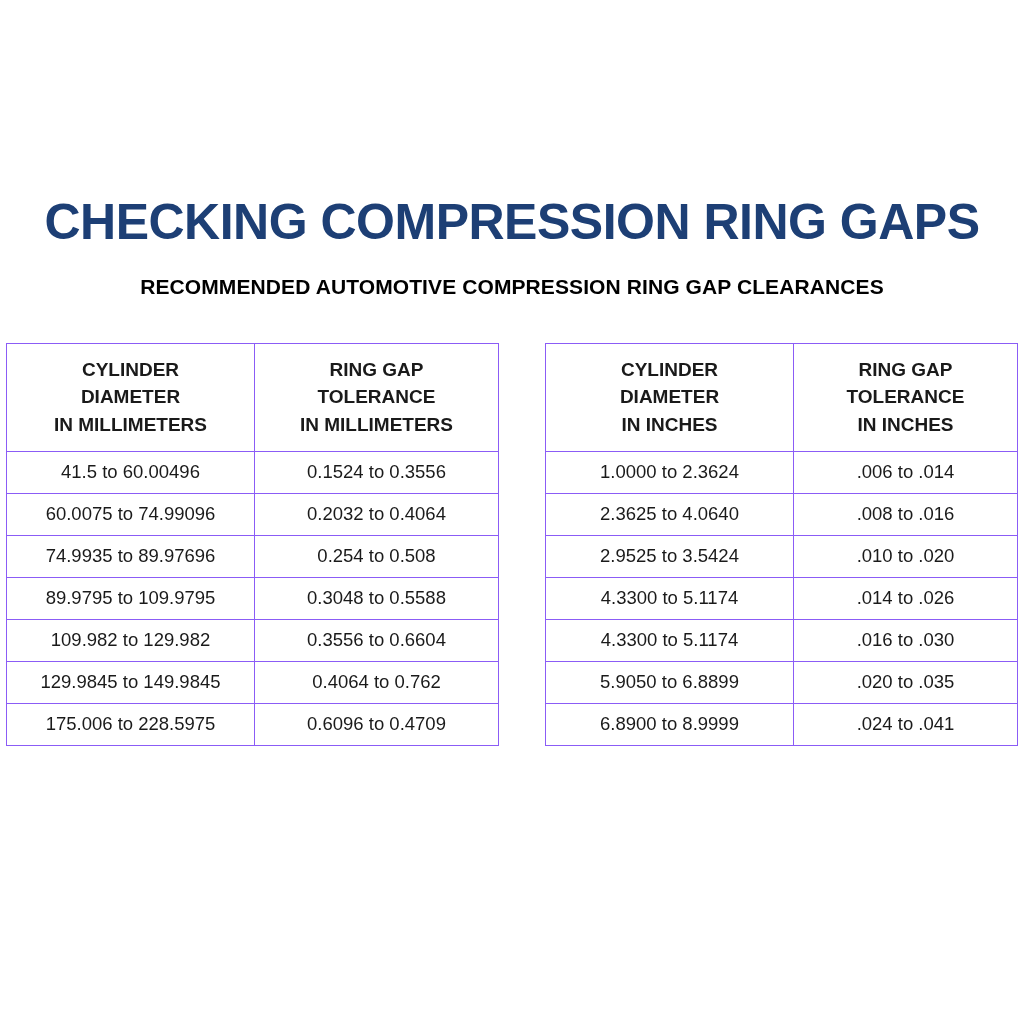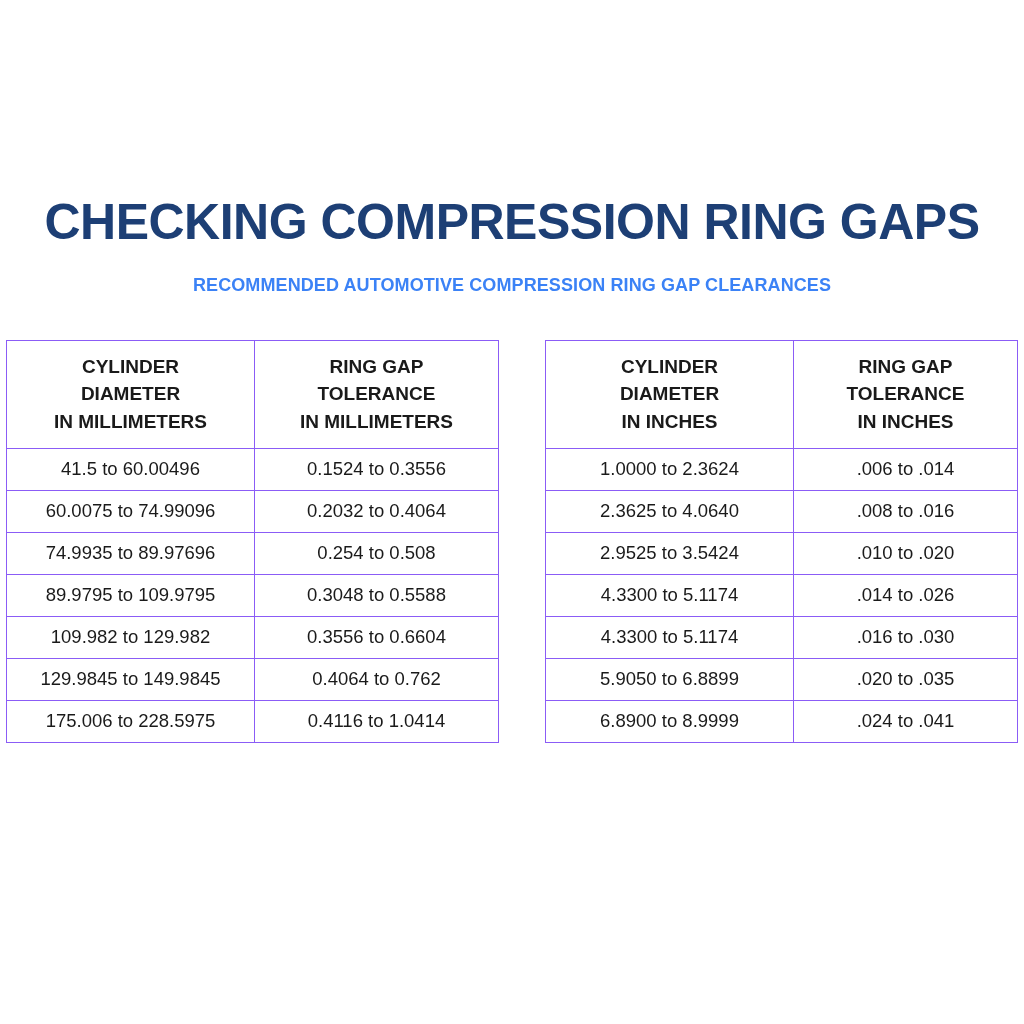--- a/index.html
+++ b/index.html
@@ -28,23 +28,23 @@
     font-size: 50px;
     font-weight: bold;
     color: #1d3f75;
     letter-spacing: -0.5px;
     line-height: 1.05;
     text-align: center;
     white-space: nowrap;
   }
   .subtitle {
     margin-top: 26px;
-    font-size: 18px;
+    font-size: 21px;
     font-weight: bold;
-    color: #3b82f6;
+    color: #000000;
     letter-spacing: 0.1px;
     text-align: center;
     white-space: nowrap;
   }
   .tables-row {
     margin-top: 44px;
     width: 1024px;
     display: flex;
     justify-content: space-between;
     padding: 0 6px;
@@ -131,21 +131,21 @@
         <tr>
           <td>109.982 to 129.982</td>
           <td>0.3556 to 0.6604</td>
         </tr>
         <tr>
           <td>129.9845 to 149.9845</td>
           <td>0.4064 to 0.762</td>
         </tr>
         <tr>
           <td>175.006 to 228.5975</td>
-          <td>0.4116 to 1.0414</td>
+          <td>0.6096 to 0.4709</td>
         </tr>
       </tbody>
     </table>
 
     <table class="spec right">
       <colgroup>
           <col class="c1">
           <col class="c2">
         </colgroup>
       <thead>

